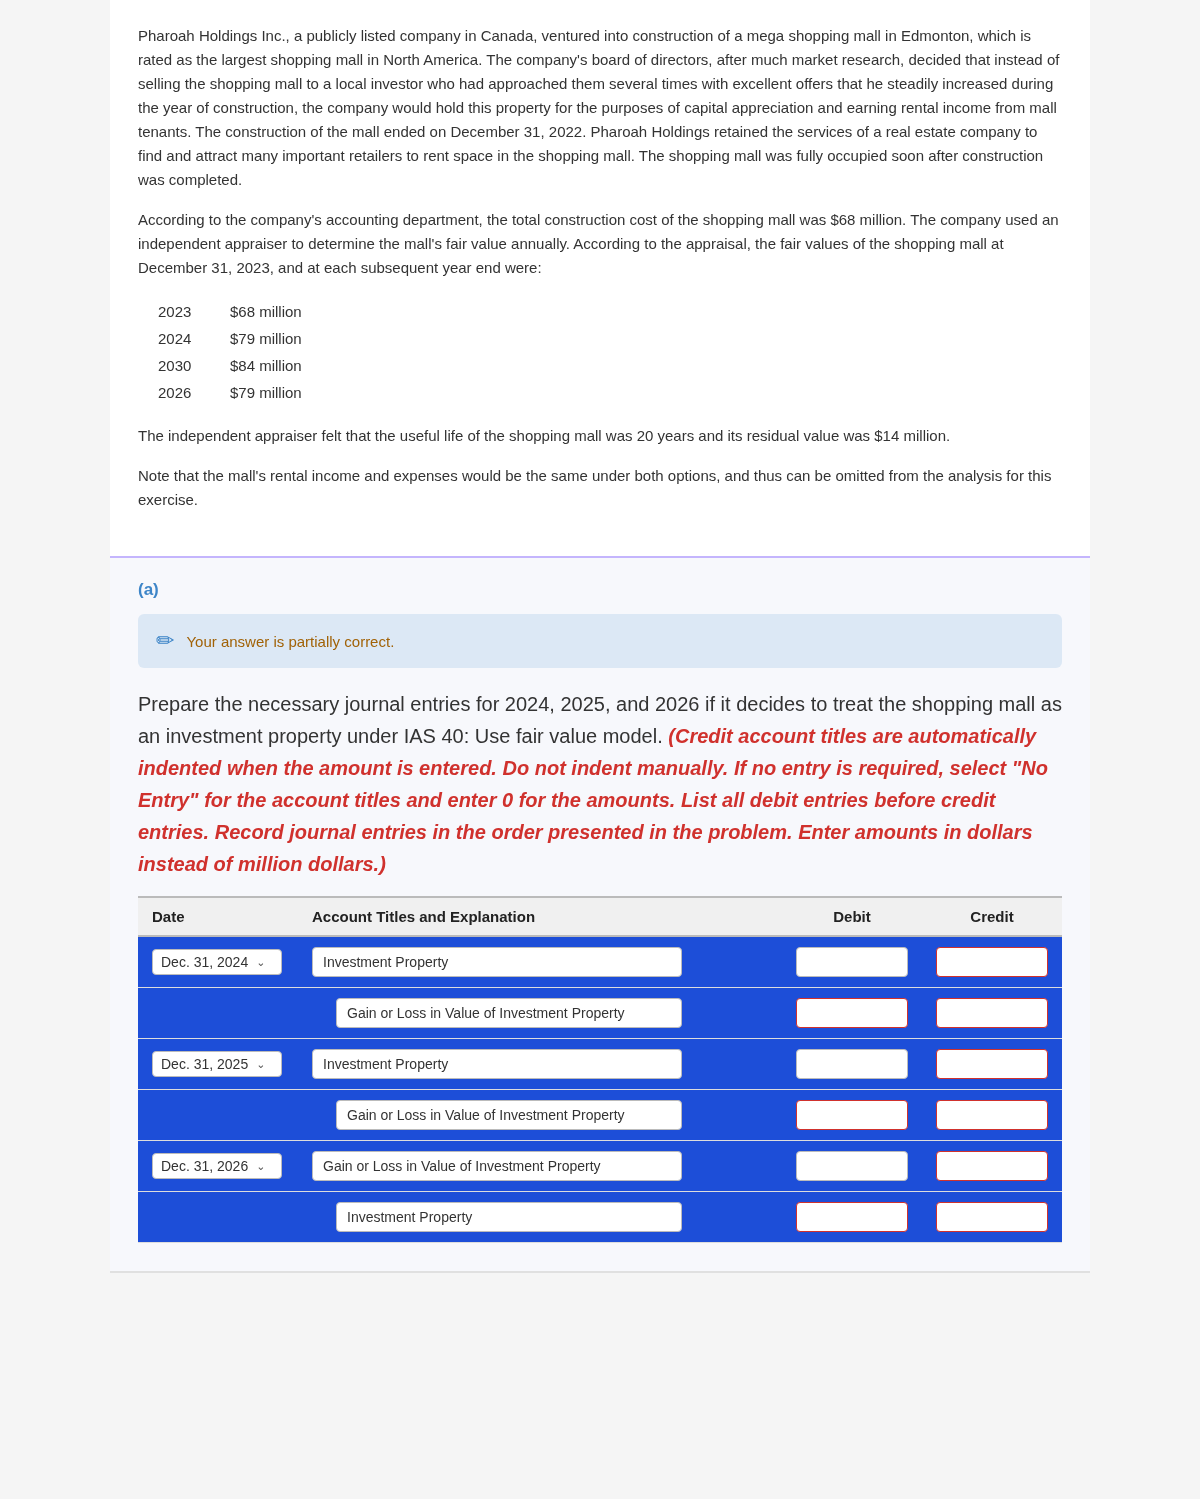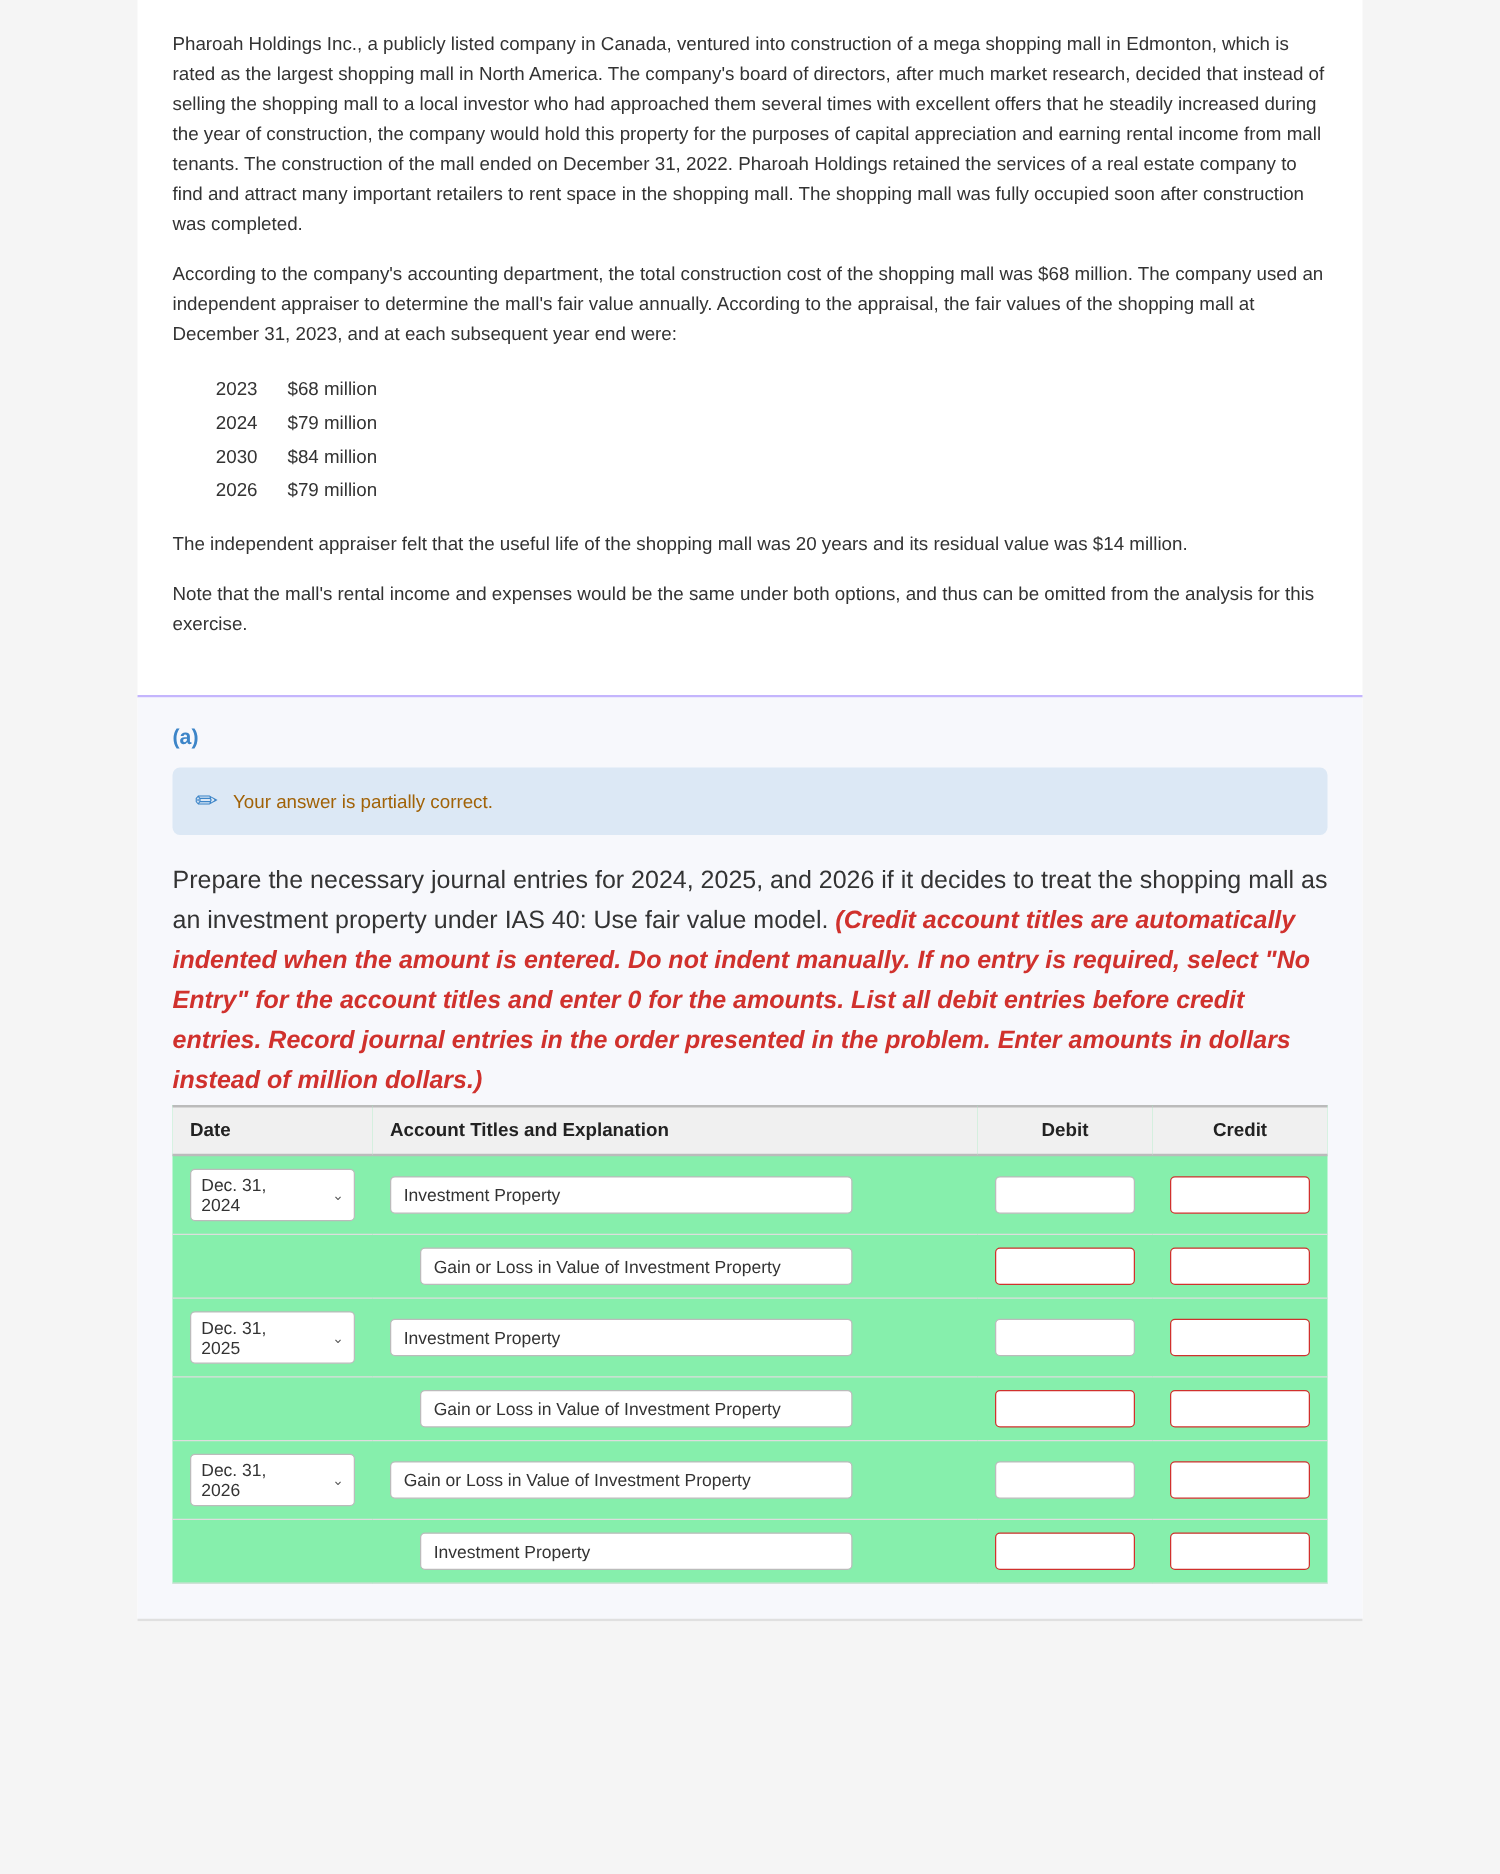--- a/index.html
+++ b/index.html
@@ -23,21 +23,20 @@
       margin-bottom: 16px;
     }
     .fair-values {
       margin: 18px 0 18px 20px;
     }
     .fair-values-row {
       display: flex;
       gap: 24px;
       padding: 5px 0;
       font-size: 15px;
-      text-align: right;
     }
     .fair-values-row .year {
       min-width: 48px;
     }
     .section-part {
       background: #f7f8fc;
       padding: 22px 28px 28px 28px;
       border-bottom: 2px solid #e0e0e0;
     }
     .part-label {
@@ -71,22 +70,22 @@
       color: #333;
     }
     .instructions-italic {
       color: #d0312d;
       font-style: italic;
       font-weight: bold;
     }
     .journal-table {
       width: 100%;
       border-collapse: collapse;
-      margin-top: 4px;
-      background: #86efac;
+      margin-top: 16px;
+      background: #1d4ed8;
     }
     .journal-table thead tr {
       background: #f0f0f0;
       border-top: 2px solid #bbb;
       border-bottom: 2px solid #bbb;
     }
     .journal-table thead th {
       padding: 10px 14px;
       text-align: left;
       font-size: 15px;
@@ -116,21 +115,21 @@
       text-align: center;
     }
     .date-select-wrapper {
       display: inline-flex;
       align-items: center;
       border: 1px solid #bbb;
       border-radius: 4px;
       background: #fff;
       padding: 4px 8px;
       font-size: 14px;
-      gap: 20px;
+      gap: 8px;
       cursor: pointer;
       min-width: 130px;
     }
     .date-select-wrapper .chevron {
       font-size: 11px;
       color: #555;
     }
     .account-input {
       width: 100%;
       max-width: 370px;

